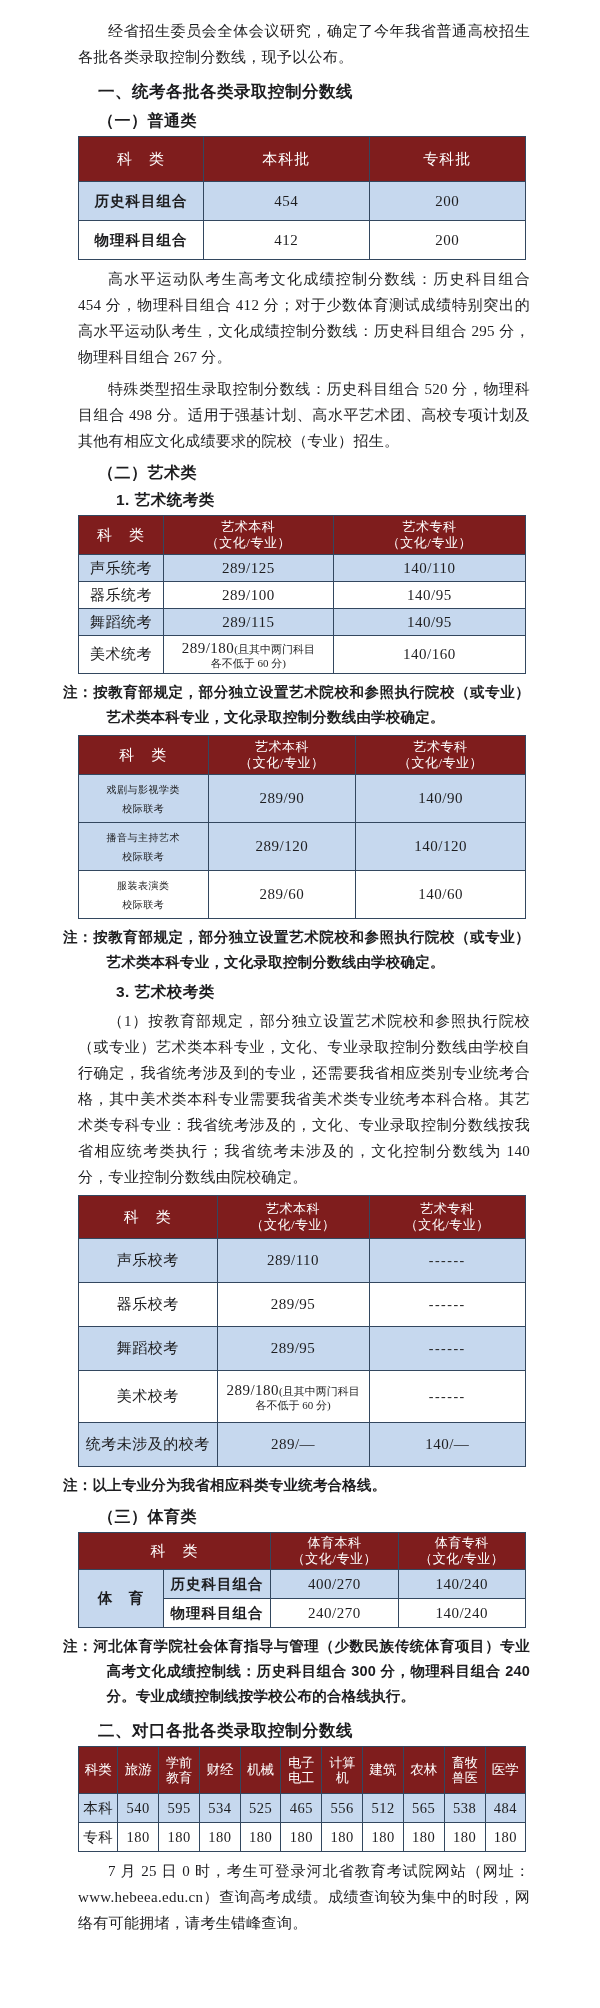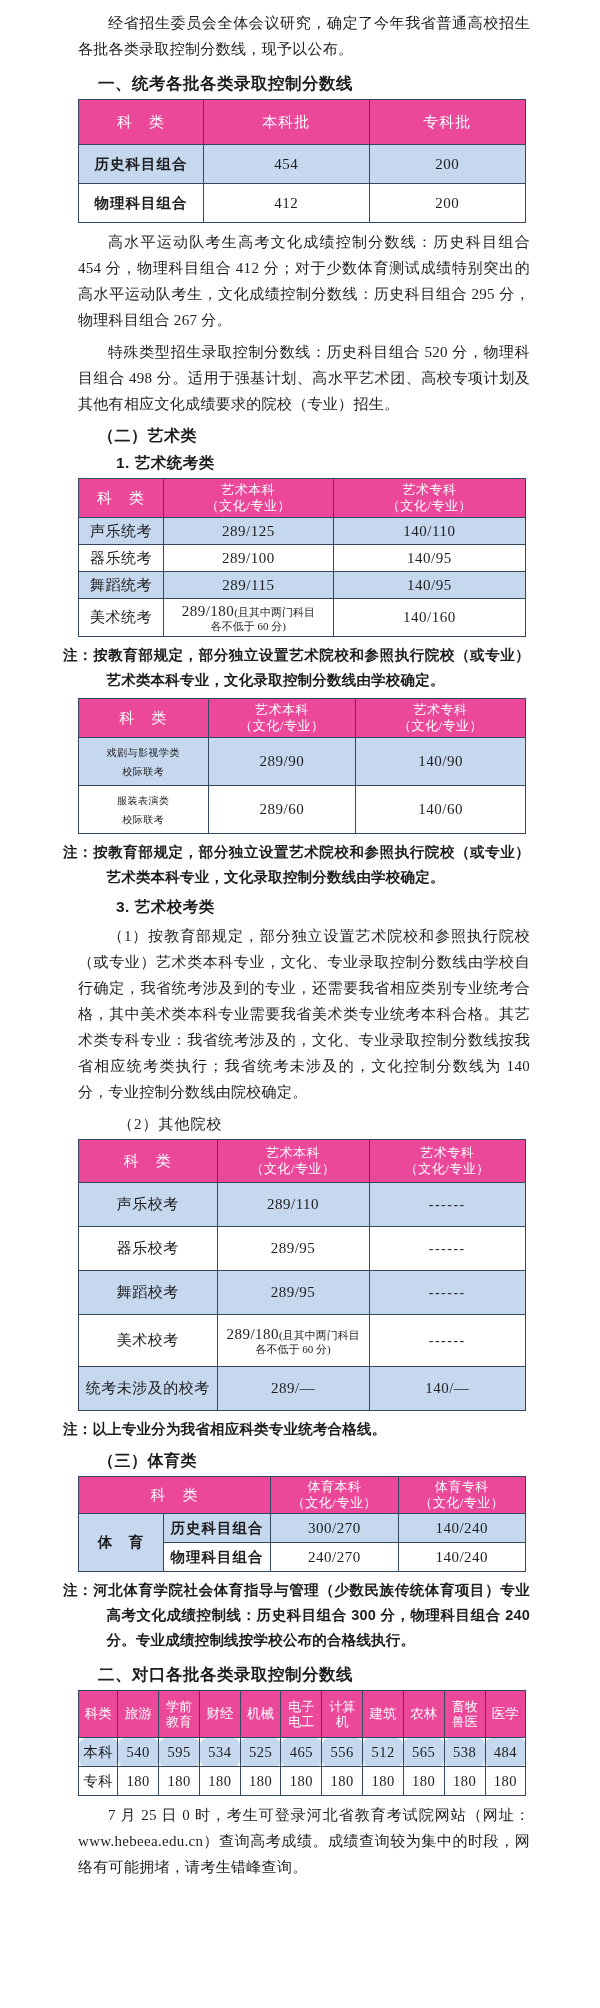--- a/index.html
+++ b/index.html
@@ -1,18 +1,18 @@
 <!DOCTYPE html>
 <html><head>
 <meta charset="utf-8">
 <style>
   html,body{margin:0;padding:0;background:#ffffff;}
   .page{
     width:600px;height:2008px;box-sizing:border-box;
-    padding:4px 70px 0 78px;overflow:hidden;background:#ffffff;
+    padding:12px 70px 0 78px;overflow:hidden;background:#ffffff;
     color:#1d1d1f;
     font-family:"Liberation Serif","DejaVu Serif",serif;
   }
   .p{
     margin:6px 0 0 0;font-size:15px;line-height:26px;
     text-align:justify;text-indent:2em;letter-spacing:0.3px;
   }
   .h-main{
     margin:10px 0 0 20px;font-family:"Liberation Sans","DejaVu Sans",sans-serif;
     font-weight:bold;font-size:16.5px;line-height:22px;letter-spacing:0.5px;
@@ -36,21 +36,21 @@
   .tblwrap{margin-top:5px;}
   table{
     border-collapse:collapse;width:448px;table-layout:fixed;
     border:1.5px solid #33475f;
   }
   th,td{
     border:1px solid #33475f;text-align:center;vertical-align:middle;
     padding:1px 2px;overflow:hidden;
   }
   th{
-    background:#ec4899;color:#ffffff;font-weight:normal;
+    background:#7f1d1d;color:#ffffff;font-weight:normal;
     font-size:15px;letter-spacing:1px;
   }
   th.wrap,td.wrap{white-space:pre-line;font-size:13px;line-height:16px;letter-spacing:0.5px;margin-left:18px;}
   td{font-size:15px;letter-spacing:0.5px;}
   tr.shade td{background:#c6d8ee;}
   td.shadecell{background:#c6d8ee;}
   td.lab{
     font-family:"Liberation Sans","DejaVu Sans",sans-serif;
     font-weight:bold;font-size:14.5px;letter-spacing:1px;
   }
@@ -59,34 +59,35 @@
   td.dash{font-size:14px;letter-spacing:1.5px;color:#2a2a2a;}
   
   #t-putong th{height:42px;} #t-putong td{height:36px;}
   #t-tongkao th{height:36px;} #t-tongkao tbody tr{height:27px;}
   #t-tongkao tbody tr:last-child{height:38px;}
   #t-lianko th{height:36px;} #t-lianko tbody tr{height:48px;}
   #t-lianko td.wrap{font-size:10px;line-height:19px;}
   #t-qita th{height:40px;} #t-qita tbody tr{height:44px;}
   #t-qita tbody tr:nth-child(4){height:52px;}
   #t-tiyu th{height:34px;} #t-tiyu tbody tr{height:29px;}
-  #t-duikou th{height:44px;} #t-duikou td{height:26px;border-radius:7px;}
+  #t-duikou th{height:44px;} #t-duikou td{height:26px;}
   #t-duikou th{font-size:13.5px;letter-spacing:0;}
   #t-duikou th.wrap{font-size:13px;line-height:15px;}
   #t-duikou td{font-size:14.5px;}
 </style>
 </head>
 <body>
 
 <div class="page">
 
   <p class="p">经省招生委员会全体会议研究，确定了今年我省普通高校招生各批各类录取控制分数线，现予以公布。</p>
 
   <div class="h-main">一、统考各批各类录取控制分数线</div>
 
+  <div class="h-sub">（一）普通类</div>
   <div class="tblwrap">
       <table id="t-putong">
         <colgroup>
           <col style="width: 28%;">
           <col style="width: 37%;">
           <col style="width: 35%;">
         </colgroup>
         <thead>
           <tr>
             <th><span>科　类</span></th>
@@ -173,35 +174,40 @@
 （文化/专业）</span></th>
           </tr>
         </thead>
         <tbody>
           <tr class="shade">
             <td class="wrap"><span>戏剧与影视学类
 校际联考</span></td>
             <td><span>289/90</span></td>
             <td><span>140/90</span></td>
           </tr>
+          <tr class="shade">
+            <td class="wrap"><span>播音与主持艺术
+校际联考</span></td>
+            <td><span>289/120</span></td>
+            <td><span>140/120</span></td>
+          </tr>
           <tr>
             <td class="wrap"><span>服装表演类
 校际联考</span></td>
             <td><span>289/60</span></td>
             <td><span>140/60</span></td>
           </tr>
         </tbody>
       </table>
     </div>
   <div class="note">注：按教育部规定，部分独立设置艺术院校和参照执行院校（或专业）艺术类本科专业，文化录取控制分数线由学校确定。</div>
 
   <div class="h-num">3. 艺术校考类</div>
   <p class="p">（1）按教育部规定，部分独立设置艺术院校和参照执行院校（或专业）艺术类本科专业，文化、专业录取控制分数线由学校自行确定，我省统考涉及到的专业，还需要我省相应类别专业统考合格，其中美术类本科专业需要我省美术类专业统考本科合格。其艺术类专科专业：我省统考涉及的，文化、专业录取控制分数线按我省相应统考类执行；我省统考未涉及的，文化控制分数线为 140 分，专业控制分数线由院校确定。</p>
 
-  <div class="h-pnum">（2）其他院校</div>
   <div class="tblwrap">
       <table id="t-qita">
         <colgroup>
           <col style="width: 31%;">
           <col style="width: 34%;">
           <col style="width: 35%;">
         </colgroup>
         <thead>
           <tr>
             <th><span>科　类</span></th>
@@ -257,21 +263,21 @@
             <th class="wrap"><span>体育本科
 （文化/专业）</span></th>
             <th class="wrap"><span>体育专科
 （文化/专业）</span></th>
           </tr>
         </thead>
         <tbody>
           <tr class="shade">
             <td rowspan="2" class="lab shadecell"><span>体　育</span></td>
             <td class="lab"><span>历史科目组合</span></td>
-            <td><span>300/270</span></td>
+            <td><span>400/270</span></td>
             <td><span>140/240</span></td>
           </tr>
           <tr>
             <td class="lab"><span>物理科目组合</span></td>
             <td><span>240/270</span></td>
             <td><span>140/240</span></td>
           </tr>
         </tbody>
       </table>
     </div>

